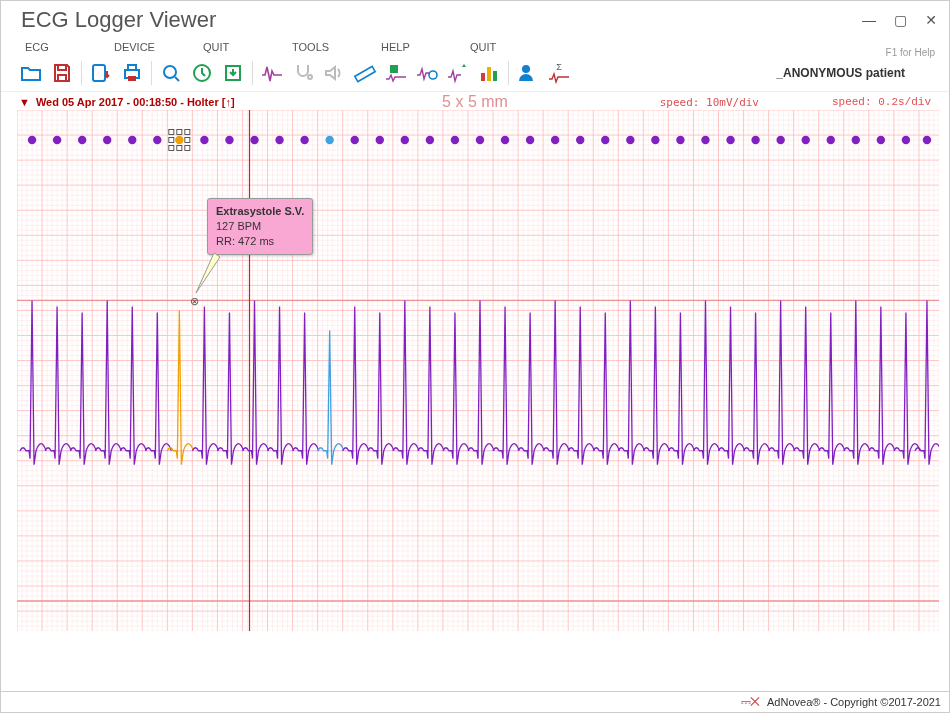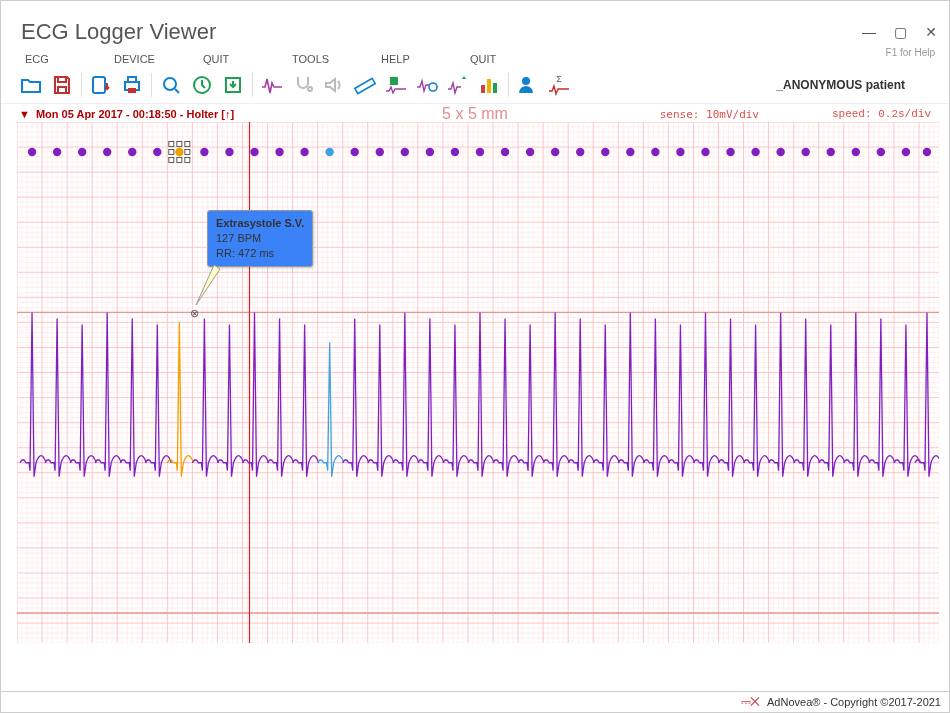--- a/index.html
+++ b/index.html
@@ -1,37 +1,37 @@
 <!DOCTYPE html>
 <html><head>
 <meta charset="utf-8">
 <style>
   html,body{margin:0;padding:0;font-family:"Segoe UI",Arial,sans-serif;background:#fff;color:#333;height:100%;overflow:hidden}
   .window{width:950px;height:713px;position:relative;box-sizing:border-box;border:1px solid #ccc;display:flex;flex-direction:column}
-  .titlebar{display:flex;align-items:center;justify-content:space-between;padding:18px 12px 6px 20px}
+  .titlebar{display:flex;align-items:center;justify-content:space-between;padding:6px 12px 6px 20px}
   .titlebar h1{font-size:22px;font-weight:300;color:#555;margin:0}
   .winctrl{display:flex;gap:18px;align-items:center;color:#666;font-size:13px}
   .winctrl .glyph{font-size:14px;color:#555;cursor:default}
   .help-hint{color:#999;font-size:10px;position:absolute;right:14px;top:46px}
   .menubar{display:flex;gap:9px;padding:2px 0 4px 24px;font-size:11px;color:#555}
   .menubar div{width:80px}
   .toolbar{display:flex;align-items:center;gap:3px;padding:2px 8px 4px 16px;border-bottom:1px solid #eee}
   .tbtn{width:28px;height:28px;display:flex;align-items:center;justify-content:center;border-radius:3px}
   .sep{width:1px;height:24px;background:#ddd;margin:0 2px}
   .toolbar svg{width:24px;height:24px}
   .patient-label{margin-left:auto;margin-right:36px;font-size:12px;font-weight:700;color:#333}
   .strip-header{display:flex;align-items:center;font-size:11px;padding:2px 10px 0 18px;position:relative;height:16px}
   .strip-header .tri{color:#b00000;margin-right:6px}
   .strip-header .rec{color:#b00000;font-weight:700}
   .strip-header .grid-lbl{position:absolute;left:50%;transform:translateX(-50%);color:#e09090;font-size:16px}
   .strip-header .sense{position:absolute;right:190px;color:#e05050;font-family:monospace;font-size:11px}
   .strip-header .speed{position:absolute;right:18px;color:#e05050;font-family:Liberation Mono, monospace;font-size:11px}
   .chart-area{flex:1;position:relative;margin:0 10px 6px 16px;overflow:hidden}
   .chart-area svg{position:absolute;inset:0}
-  .tooltip{position:absolute;left:190px;top:88px;background:#3b82f6;border:1px solid #999;border-radius:3px;padding:5px 8px;font-size:11px;line-height:1.35;box-shadow:1px 1px 3px rgba(0,0,0,.2)}
+  .tooltip{position:absolute;left:190px;top:88px;background:#f9a8d4;border:1px solid #999;border-radius:3px;padding:5px 8px;font-size:11px;line-height:1.35;box-shadow:1px 1px 3px rgba(0,0,0,.2)}
   .tooltip b{font-size:11px}
   .cursor-cross{position:absolute;left:173px;top:185px;width:12px;height:12px;font-size:11px;color:#555}
   .statusbar{display:flex;align-items:center;font-size:11px;color:#333;border-top:1px solid #ccc;height:20px;padding:0 8px}
   .statusbar .cell{padding:0 6px;border-right:1px solid #ccc;height:100%;display:flex;align-items:center}
   .statusbar .file{margin:0 auto}
   .statusbar .right{margin-left:auto;display:flex;align-items:center;gap:8px}
   .plug{color:#d04040;font-size:13px;letter-spacing:-1px}
 </style>
 </head>
 <body>
@@ -158,23 +158,23 @@
         <svg viewBox="0 0 24 24">
           <text x="12" y="9" font-size="9" text-anchor="middle" fill="#555">Σ</text>
           <path d="M2 18h3l2-5 2 8 2-5h11" fill="none" stroke="#c03030" stroke-width="1.4"></path>
         </svg>
       </div>
     <div class="patient-label">_ANONYMOUS patient</div>
   </div>
 
   <div class="strip-header">
     <span class="tri">▼</span>
-    <span class="rec">Mon 05 Apr 2017 - 00:18:50 - Holter [↑]</span>
+    <span class="rec">Wed 05 Apr 2017 - 00:18:50 - Holter [↑]</span>
     <span class="grid-lbl">5 x 5 mm</span>
-    <span class="sense">sense: 10mV/div</span>
+    <span class="sense">speed: 10mV/div</span>
     <span class="speed">speed: 0.2s/div</span>
   </div>
 
   <div class="chart-area">
     <svg id="ecg-svg" viewBox="0 0 920 520" preserveAspectRatio="none">
         <g>
           <line x1="0" y1="0" x2="0" y2="520" stroke="#ffd8d8" stroke-width="0"></line>
           <line x1="5" y1="0" x2="5" y2="520" stroke="#ffd8d8" stroke-width="0.4"></line>
           <line x1="10" y1="0" x2="10" y2="520" stroke="#ffd8d8" stroke-width="0.4"></line>
           <line x1="15" y1="0" x2="15" y2="520" stroke="#ffd8d8" stroke-width="0.4"></line>

